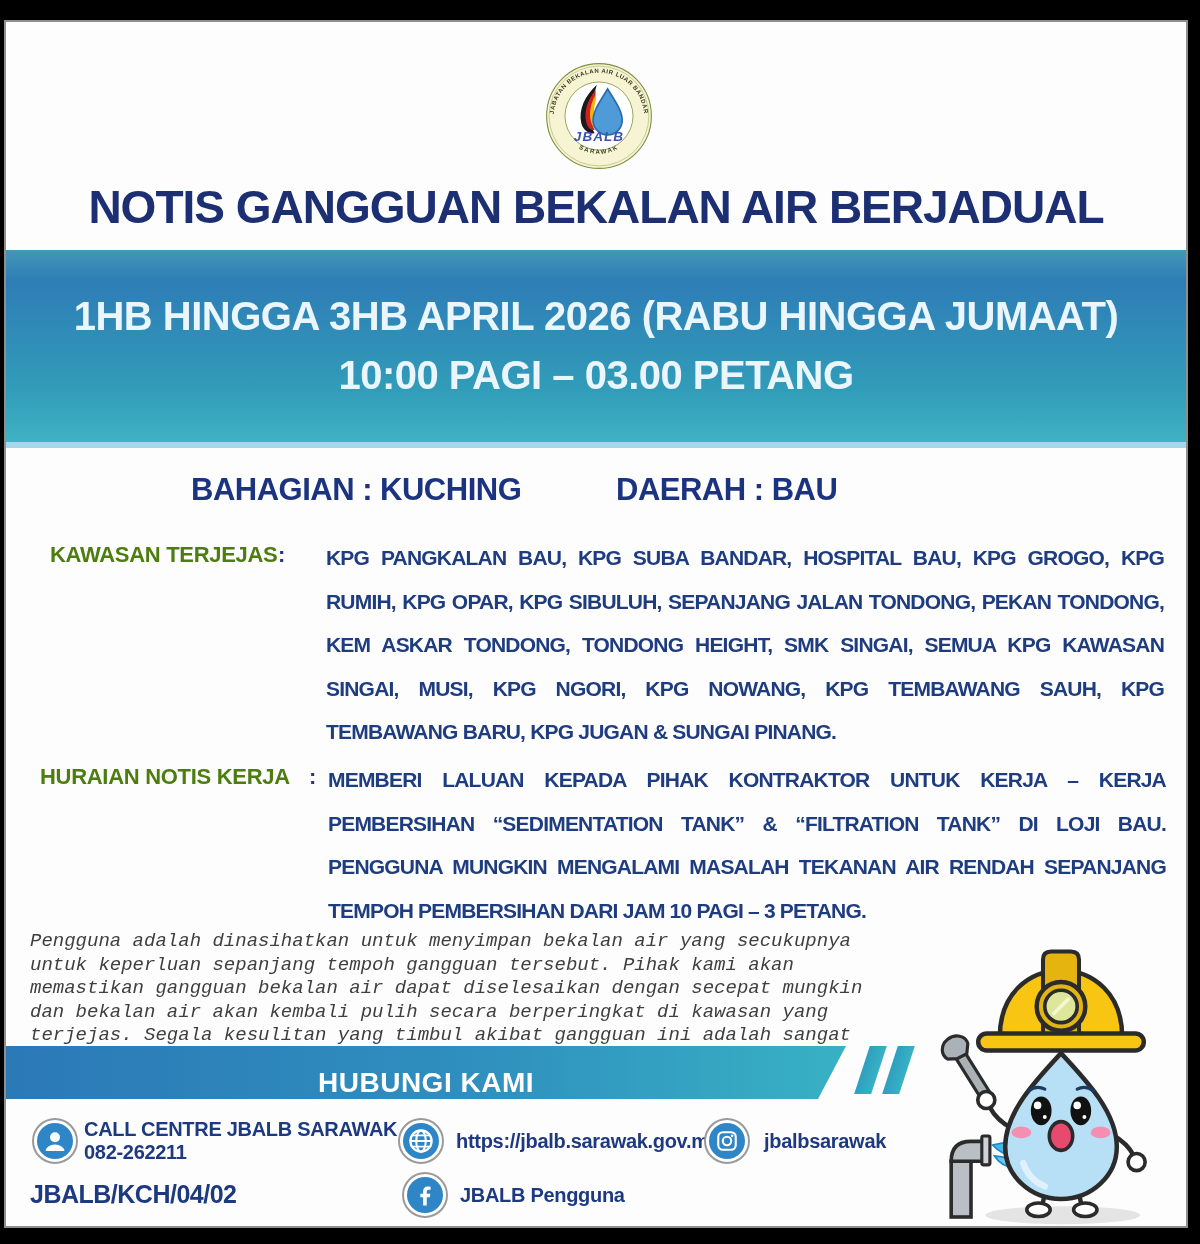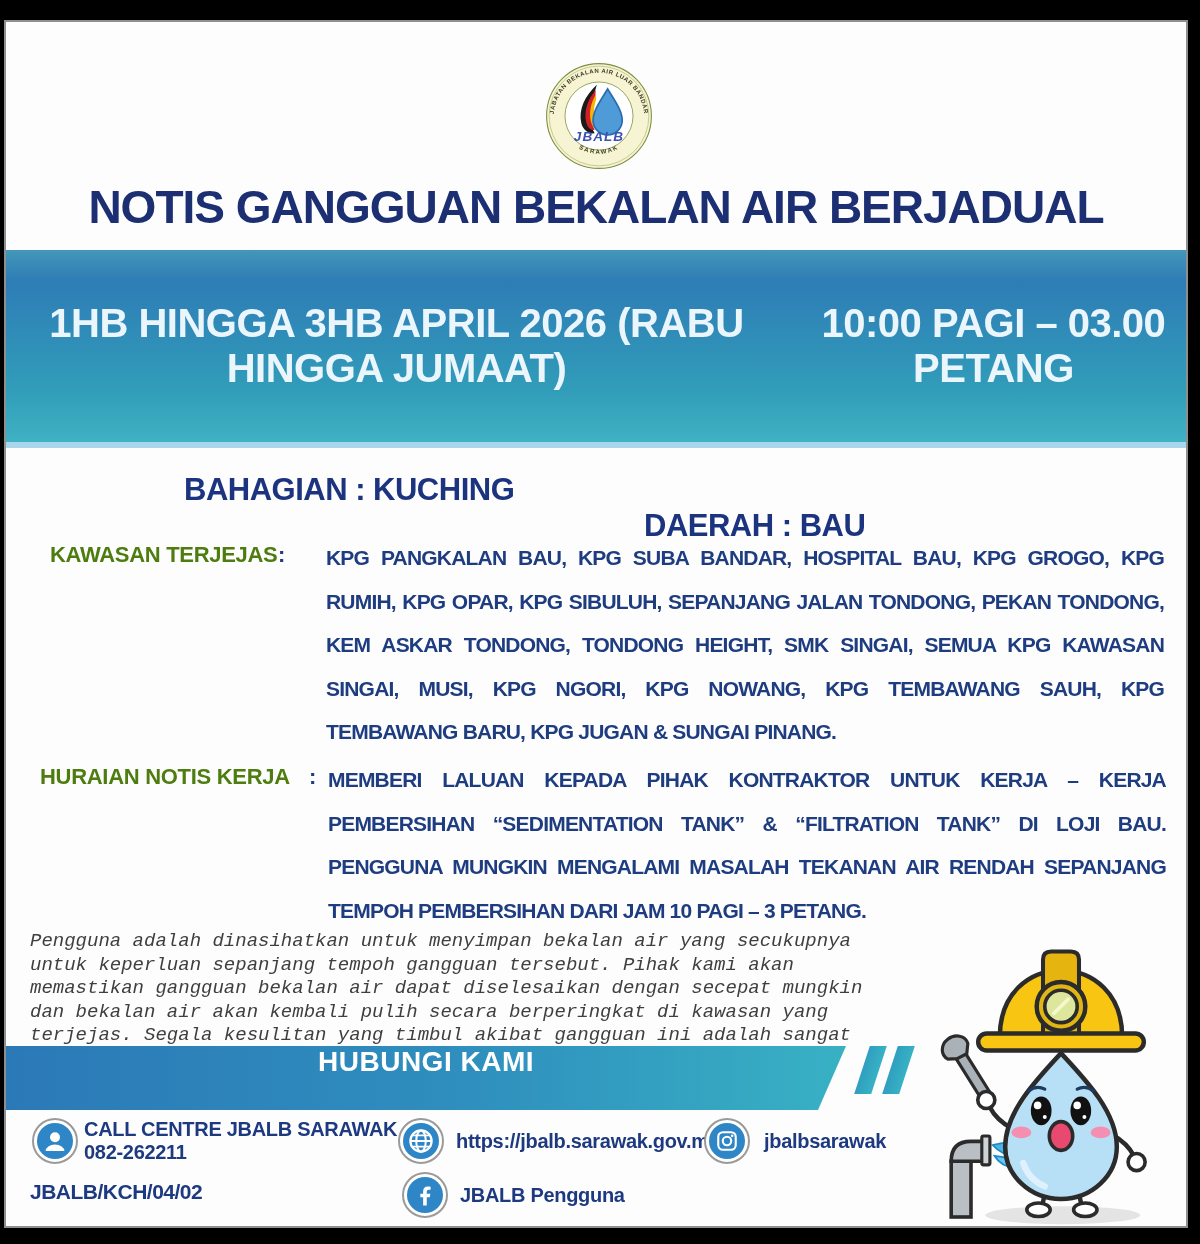--- a/index.html
+++ b/index.html
@@ -20,53 +20,53 @@
   .page-title {
     left:0; right:0; top:158px; text-align:center;
     font-size:46px; font-weight:800; letter-spacing:-1px;
     color:#1c2f73;
   }
 
   .banner {
     left:0; top:228px; width:100%; height:198px;
     background:linear-gradient(180deg,#4397b8 0%,#2e7db6 16%,#319cb9 72%,#3fb2c3 100%);
     border-bottom:6px solid #a9d6ea;
-    display:flex; justify-content:center; align-items:center;
+    display:flex; flex-direction:column; justify-content:center; align-items:center;
     gap:14px; color:#eaf6fb; font-weight:700; font-size:40px; letter-spacing:-0.5px;
     text-align:center;
   }
 
   .region-row { top:450px; left:0; right:0; height:44px; color:#1c3480;
     font-size:31px; font-weight:700; letter-spacing:-0.5px; }
-  .bahagian { position:absolute; left:178px;text-align:right; }
-  .daerah   { position:absolute; left:638px;margin-top:36px; }
+  .bahagian { position:absolute; left:185px;text-align:right; }
+  .daerah   { position:absolute; left:610px; }
 
   .sec-label { font-size:22px; font-weight:700; color:#4d7c0f; letter-spacing:-0.3px; }
   .sec-colon { font-size:22px; font-weight:700; color:#233a7d; }
   .sec-body  {
     width:838px; font-size:21px; font-weight:700; color:#1e3c80;
     letter-spacing:-0.8px; line-height:43.5px; text-align:justify;
   }
   .kawasan-label { left:44px;  top:520px; }
   .kawasan-colon { left:272px; top:520px; }
   .kawasan-body  { left:320px; top:514px; }
   .huraian-label { left:34px;  top:742px; }
   .huraian-colon { left:303px; top:742px; }
   .huraian-body  { left:322px; top:736px; }
 
   .advisory {
     left:24px; top:908px; width:836px;
     font-size:19px; font-style:italic; color:#3f3f3f; line-height:23.5px;font-family:Liberation Mono, monospace;
   }
 
   .hubungi-bar {
-    left:0; top:1024px; width:840px; height:64px;
+    left:0; top:1024px; width:840px; height:53px;
     background:linear-gradient(90deg,#2b79b7 0%,#2f8fbe 55%,#38b1c4 100%);
     clip-path:polygon(0 0,100% 0,calc(100% - 28px) 100%,0 100%);
-    display:flex; align-items:flex-start; justify-content:center;
+    display:flex; align-items:flex-end; justify-content:center;
     color:#fff; font-size:28px; font-weight:700; letter-spacing:0.5px;
   }
   .bar-stripe {
     top:1024px; width:17px; height:48px;
     background:linear-gradient(90deg,#2f9fc0,#38b1c4);
     transform:skewX(-18deg);
   }
   .stripe-1 { left:856px; }
   .stripe-2 { left:884px; }
 
@@ -81,21 +81,21 @@
   .icon-call   { left:26px;  top:1096px; }
   .icon-globe  { left:392px; top:1096px; }
   .icon-ig     { left:698px; top:1096px; }
   .icon-fb     { left:396px; top:1150px; }
 
   .contact-text { font-size:20px; font-weight:700; color:#1d3a80; letter-spacing:-0.3px; }
   .call-block   { left:78px;  top:1096px; line-height:23px; }
   .website-text { left:450px; top:1108px; }
   .ig-text      { left:758px; top:1108px; }
   .fb-text      { left:454px; top:1162px; }
-  .reference    { left:24px;  top:1158px; font-size:21px; font-weight:700;
+  .reference    { left:24px;  top:1158px; font-size:25px; font-weight:700;
                   color:#1d3a80; letter-spacing:-0.5px; }
 
   .mascot { left:926px; top:898px; width:258px; height:306px; }
 </style>
 </head>
 <body>
 
 <div class="card">
 
   <div class="abs logo-wrap">

